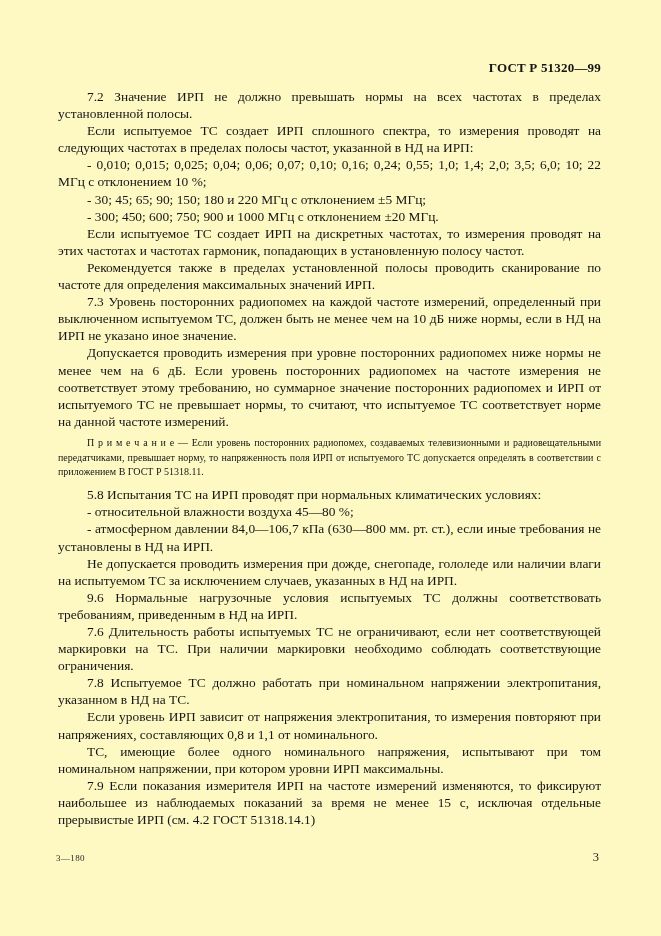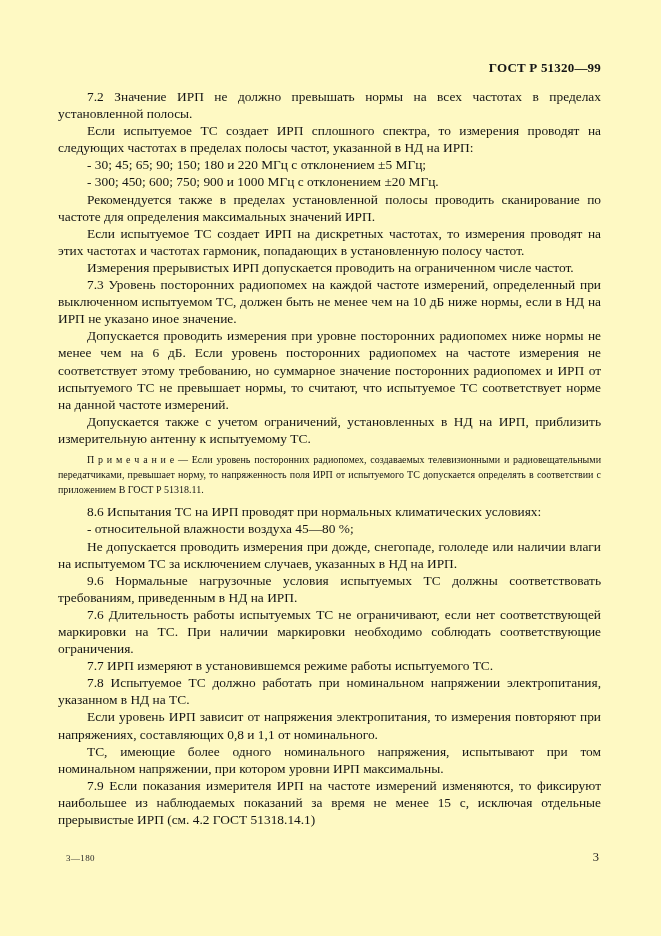--- a/index.html
+++ b/index.html
@@ -43,21 +43,21 @@
   }
   .doc-body p.note {
     font-size: 10px;
     line-height: 14.8px;
     margin-top: 6px;
     margin-bottom: 6px;
     text-indent: 29px;
   }
   .page-footer-order {
     position: absolute;
-    left: 66px;
+    left: 56px;
     top: 853px;
     font-size: 9px;
     letter-spacing: 0.4px;
     color: #2a2a2a;
   }
   .page-footer-number {
     position: absolute;
     right: 62px;
     top: 850px;
     font-size: 12.5px;
@@ -69,35 +69,34 @@
 
 <div class="sheet">
 
   <div class="page-header">
     <span>ГОСТ Р 51320—99</span>
   </div>
 
   <div class="doc-body">
     <p>7.2 Значение ИРП не должно превышать нормы на всех частотах в пределах установленной полосы.</p>
     <p>Если испытуемое ТС создает ИРП сплошного спектра, то измерения проводят на следующих частотах в пределах полосы частот, указанной в НД на ИРП:</p>
+    <p>- 0,010; 0,015; 0,025; 0,04; 0,06; 0,07; 0,10; 0,16; 0,24; 0,55; 1,0; 1,4; 2,0; 3,5; 6,0; 10; 22 МГц с отклонением 10 %;</p>
     <p>- 30; 45; 65; 90; 150; 180 и 220 МГц с отклонением ±5 МГц;</p>
     <p>- 300; 450; 600; 750; 900 и 1000 МГц с отклонением ±20 МГц.</p>
+    <p>Если испытуемое ТС создает ИРП на дискретных частотах, то измерения проводят на этих частотах и частотах гармоник, попадающих в установленную полосу частот.</p>
     <p>Рекомендуется также в пределах установленной полосы проводить сканирование по частоте для определения максимальных значений ИРП.</p>
-    <p>Если испытуемое ТС создает ИРП на дискретных частотах, то измерения проводят на этих частотах и частотах гармоник, попадающих в установленную полосу частот.</p>
-    <p>Измерения прерывистых ИРП допускается проводить на ограниченном числе частот.</p>
     <p>7.3 Уровень посторонних радиопомех на каждой частоте измерений, определенный при выключенном испытуемом ТС, должен быть не менее чем на 10 дБ ниже нормы, если в НД на ИРП не указано иное значение.</p>
     <p>Допускается проводить измерения при уровне посторонних радиопомех ниже нормы не менее чем на 6 дБ. Если уровень посторонних радиопомех на частоте измерения не соответствует этому требованию, но суммарное значение посторонних радиопомех и ИРП от испытуемого ТС не превышает нормы, то считают, что испытуемое ТС соответствует норме на данной частоте измерений.</p>
-    <p>Допускается также с учетом ограничений, установленных в НД на ИРП, приблизить измерительную антенну к испытуемому ТС.</p>
     <p class="note">П р и м е ч а н и е — Если уровень посторонних радиопомех, создаваемых телевизионными и радиовещательными передатчиками, превышает норму, то напряженность поля ИРП от испытуемого ТС допускается определять в соответствии с приложением В ГОСТ Р 51318.11.</p>
-    <p>8.6 Испытания ТС на ИРП проводят при нормальных климатических условиях:</p>
+    <p>5.8 Испытания ТС на ИРП проводят при нормальных климатических условиях:</p>
     <p>- относительной влажности воздуха 45—80 %;</p>
+    <p>- атмосферном давлении 84,0—106,7 кПа (630—800 мм. рт. ст.), если иные требования не установлены в НД на ИРП.</p>
     <p>Не допускается проводить измерения при дожде, снегопаде, гололеде или наличии влаги на испытуемом ТС за исключением случаев, указанных в НД на ИРП.</p>
     <p>9.6 Нормальные нагрузочные условия испытуемых ТС должны соответствовать требованиям, приведенным в НД на ИРП.</p>
     <p>7.6 Длительность работы испытуемых ТС не ограничивают, если нет соответствующей маркировки на ТС. При наличии маркировки необходимо соблюдать соответствующие ограничения.</p>
-    <p>7.7 ИРП измеряют в установившемся режиме работы испытуемого ТС.</p>
     <p>7.8 Испытуемое ТС должно работать при номинальном напряжении электропитания, указанном в НД на ТС.</p>
     <p>Если уровень ИРП зависит от напряжения электропитания, то измерения повторяют при напряжениях, составляющих 0,8 и 1,1 от номинального.</p>
     <p>ТС, имеющие более одного номинального напряжения, испытывают при том номинальном напряжении, при котором уровни ИРП максимальны.</p>
     <p>7.9 Если показания измерителя ИРП на частоте измерений изменяются, то фиксируют наибольшее из наблюдаемых показаний за время не менее 15 с, исключая отдельные прерывистые ИРП (см. 4.2 ГОСТ 51318.14.1)</p>
 
   </div>
 
   <div class="page-footer-order">3—180</div>
   <div class="page-footer-number">3</div>
 

